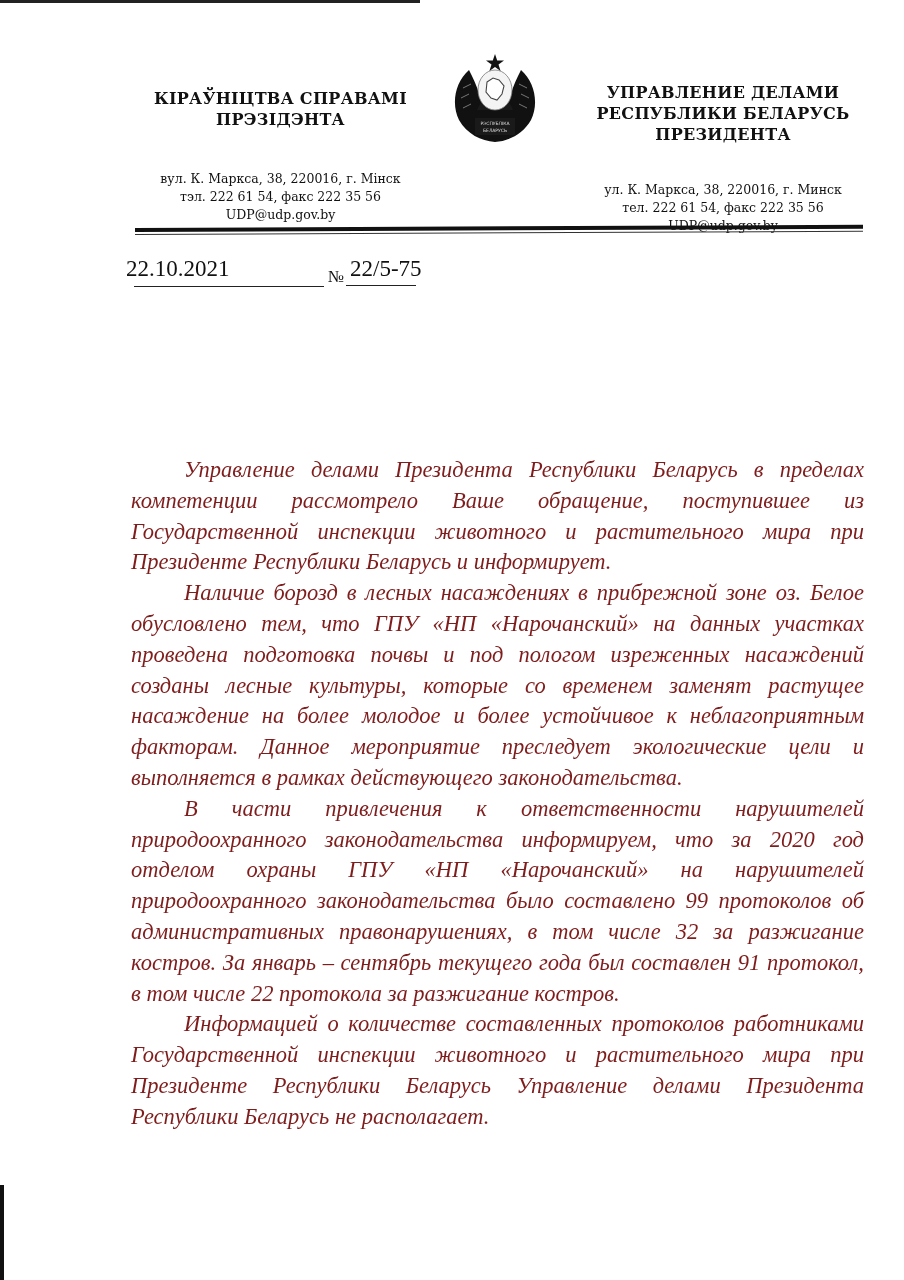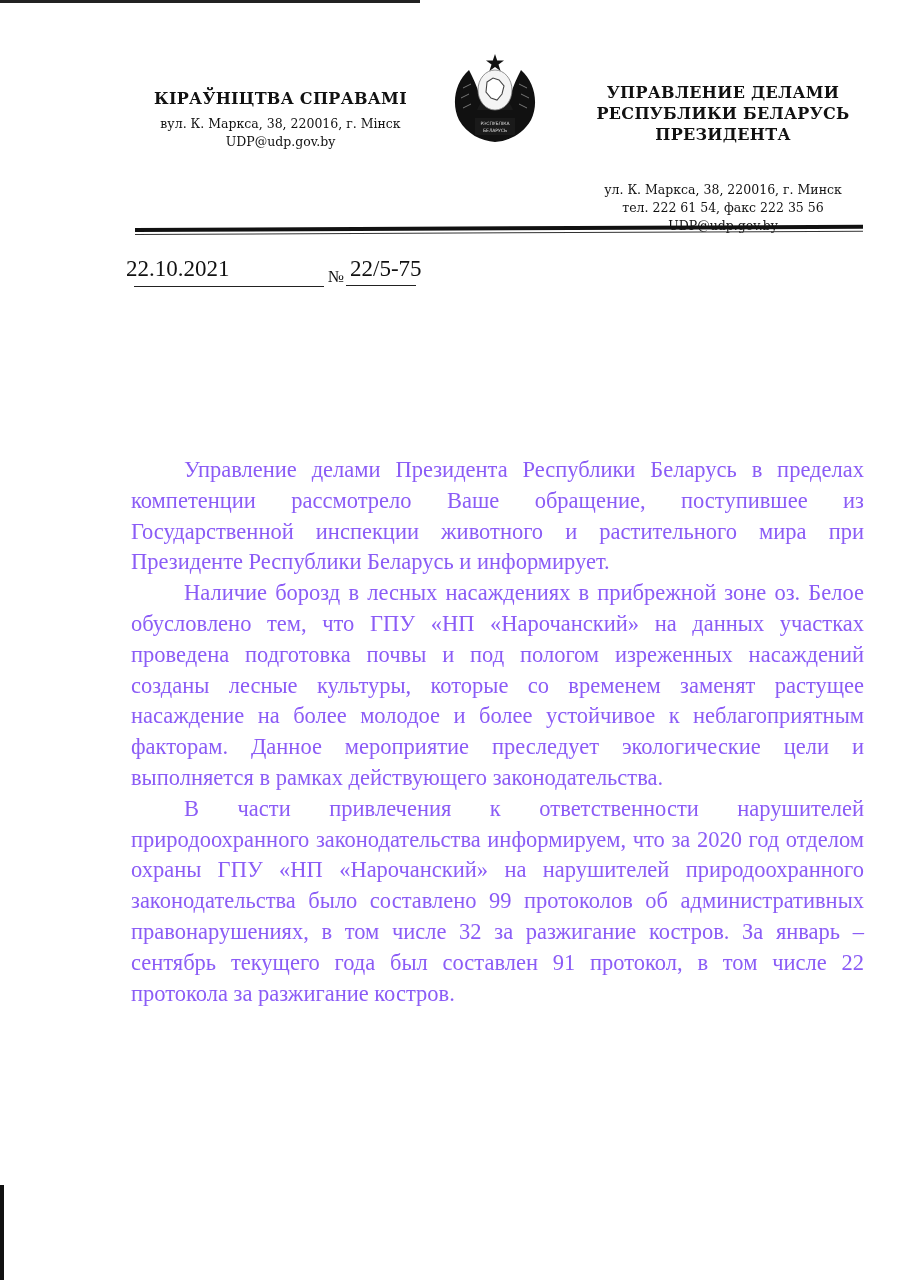--- a/index.html
+++ b/index.html
@@ -48,21 +48,21 @@
     .org-name {
       font-weight: bold;
       font-size: 16px;
       line-height: 21px;
       letter-spacing: 0.3px;
     }
     .org-name div {
       white-space: nowrap;
     }
     .address {
-      margin-top: 6px;
+      margin-top: 40px;
       font-size: 12.5px;
       line-height: 18px;
     }
     .header-right .address {
       margin-top: 36px;
     }
     .address div { white-space: nowrap; }
 
     .emblem {
       position: absolute;
@@ -140,39 +140,42 @@
 
     .body-text {
       position: absolute;
       left: 131px;
       top: 455px;
       width: 733px;
       font-family: "Liberation Serif", serif;
       font-size: 22.5px;
       line-height: 30.8px;
       text-align: justify;
-      color: #8b5cf6;
+      color: #7f1d1d;
+      font-style: italic;
     }
     .body-text p {
       margin: 0;
       text-indent: 53px;
     }
   </style>
 </head>
 <body>
 
 <div class="scan-edge-top"></div>
 <div class="scan-edge-left"></div>
 
 <div class="header-left">
   <div class="org-name">
     <div>КІРАЎНІЦТВА СПРАВАМІ</div>
+    <div>ПРЭЗІДЭНТА</div>
   </div>
   <div class="address">
     <div>вул. К. Маркса, 38, 220016, г. Мінск</div>
+    <div>тэл. 222 61 54, факс 222 35 56</div>
     <div>UDP@udp.gov.by</div>
   </div>
 </div>
 
 <div class="emblem">
   <svg width="96" height="98" viewBox="0 0 96 98" xmlns="http://www.w3.org/2000/svg">
 
     <path d="M22 22 C8 34 4 56 12 72 C20 86 34 93 48 94 C62 93 76 86 84 72 C92 56 88 34 74 22 C70 30 66 38 64 46 L32 46 C30 38 26 30 22 22 Z" fill="#111"></path>
 
     <path d="M30 62 C34 52 40 48 48 48 C56 48 62 52 66 62 Z" fill="#1a1a1a"></path>
@@ -211,13 +214,14 @@
   <div class="date-underline"></div>
   <span class="num-sign">№</span>
   <span class="num-value">22/5-75</span>
   <div class="num-underline"></div>
 </div>
 
 <div class="body-text">
   <p>Управление делами Президента Республики Беларусь в пределах компетенции рассмотрело Ваше обращение, поступившее из Государственной инспекции животного и растительного мира при Президенте Республики Беларусь и информирует.</p>
   <p>Наличие борозд в лесных насаждениях в прибрежной зоне оз. Белое обусловлено тем, что ГПУ «НП «Нарочанский» на данных участках проведена подготовка почвы и под пологом изреженных насаждений созданы лесные культуры, которые со временем заменят растущее насаждение на более молодое и более устойчивое к неблагоприятным факторам. Данное мероприятие преследует экологические цели и выполняется в рамках действующего законодательства.</p>
   <p>В части привлечения к ответственности нарушителей природоохранного законодательства информируем, что за 2020 год отделом охраны ГПУ «НП «Нарочанский» на нарушителей природоохранного законодательства было составлено 99 протоколов об административных правонарушениях, в том числе 32 за разжигание костров.  За январь – сентябрь текущего года был составлен 91 протокол, в том числе 22 протокола за разжигание костров.</p>
+  <p>Информацией о количестве составленных протоколов работниками Государственной инспекции животного и растительного мира при Президенте Республики Беларусь Управление делами Президента Республики Беларусь не располагает.</p>
 </div>
 
 </body></html>

